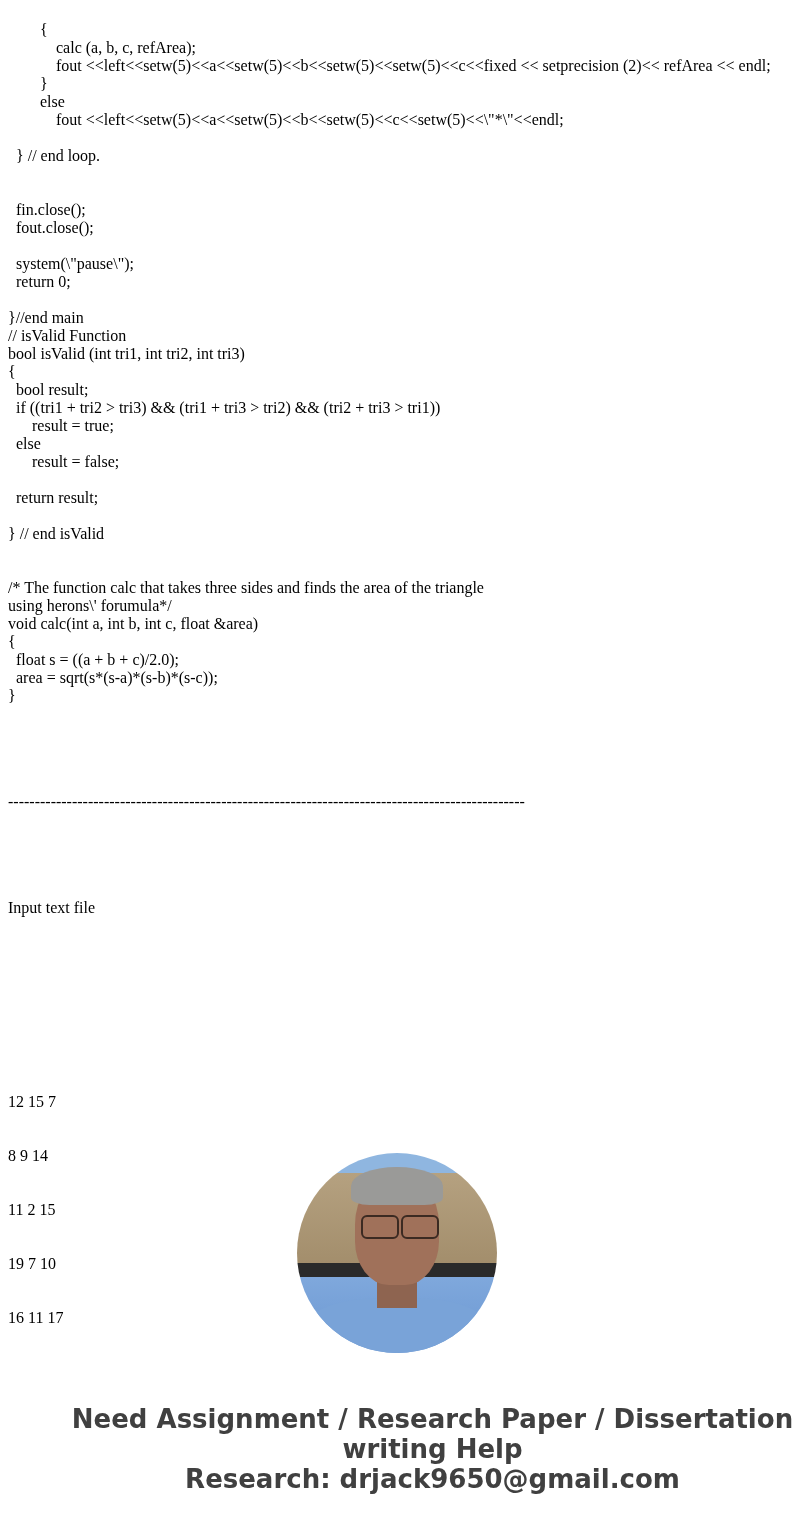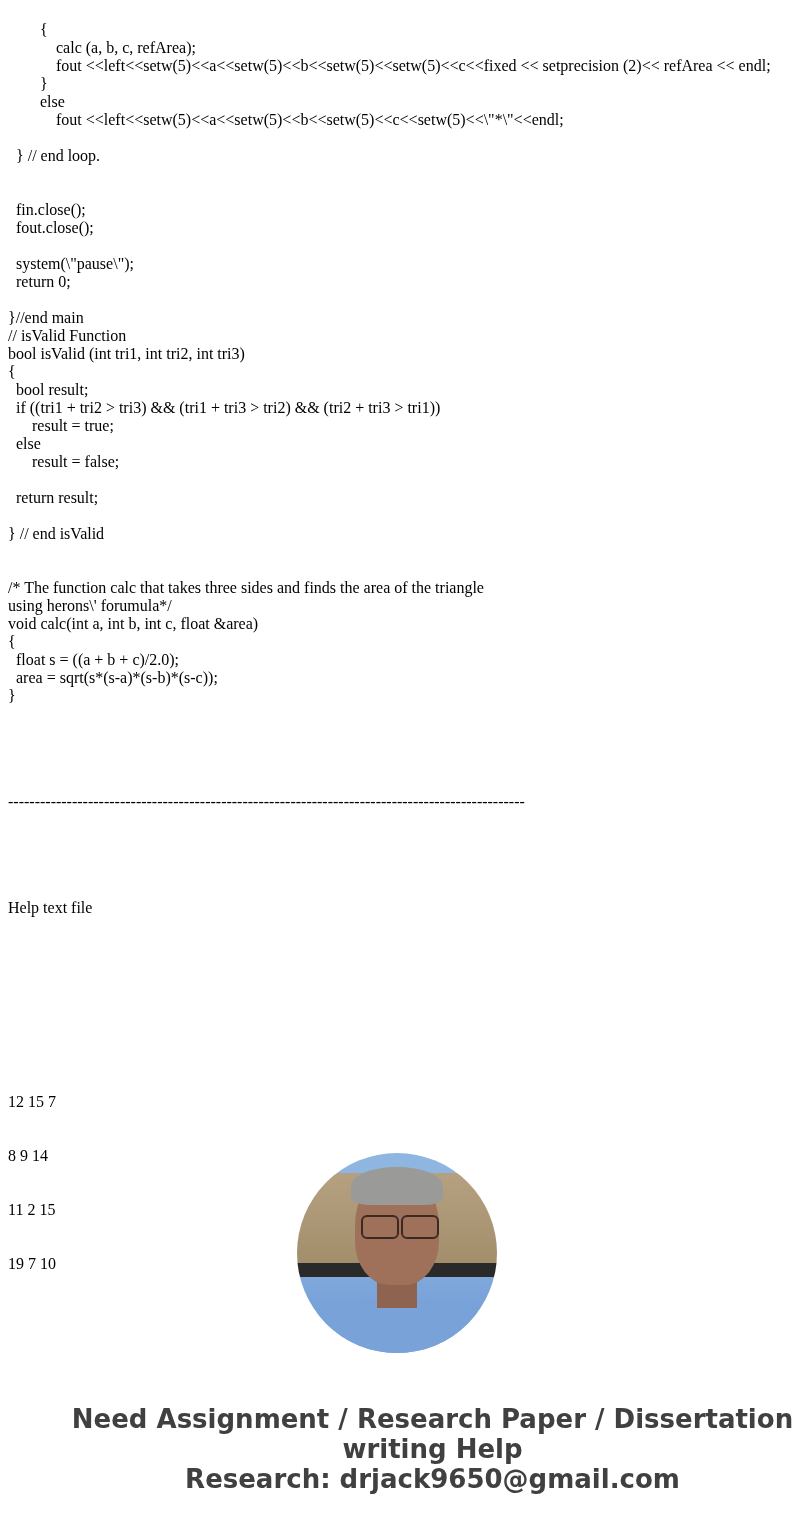--- a/index.html
+++ b/index.html
@@ -20,28 +20,29 @@
     .promo { position: absolute; left: 0; top: 1404px; width: 769px; text-align: center; font-family: "DejaVu Sans", sans-serif; font-weight: bold; font-size: 26px; line-height: 30px; color: #404040; margin-left: 48px; }
   </style>
 </head>
 <body>
 
 <div class="doc">
   <div id="code-top"><span class="line" style="padding-left: 32px;">{</span><span class="line" style="padding-left: 48px;">calc (a, b, c, refArea);</span><span class="line" style="padding-left: 48px;">fout &lt;&lt;left&lt;&lt;setw(5)&lt;&lt;a&lt;&lt;setw(5)&lt;&lt;b&lt;&lt;setw(5)&lt;&lt;setw(5)&lt;&lt;c&lt;&lt;fixed &lt;&lt; setprecision (2)&lt;&lt; refArea &lt;&lt; endl;</span><span class="line" style="padding-left: 32px;">}</span><span class="line" style="padding-left: 32px;">else</span><span class="line" style="padding-left: 48px;">fout &lt;&lt;left&lt;&lt;setw(5)&lt;&lt;a&lt;&lt;setw(5)&lt;&lt;b&lt;&lt;setw(5)&lt;&lt;c&lt;&lt;setw(5)&lt;&lt;\"*\"&lt;&lt;endl;</span><span class="line" style="padding-left: 0px;"></span><span class="line" style="padding-left: 8px;">} // end loop.</span><span class="line" style="padding-left: 0px;"></span><span class="line" style="padding-left: 0px;"></span><span class="line" style="padding-left: 8px;">fin.close();</span><span class="line" style="padding-left: 8px;">fout.close();</span><span class="line" style="padding-left: 0px;"></span><span class="line" style="padding-left: 8px;">system(\"pause\");</span><span class="line" style="padding-left: 8px;">return 0;</span><span class="line" style="padding-left: 0px;"></span><span class="line" style="padding-left: 0px;">}//end main</span><span class="line" style="padding-left: 0px;">// isValid Function</span><span class="line" style="padding-left: 0px;">bool isValid (int tri1, int tri2, int tri3)</span><span class="line" style="padding-left: 0px;">{</span><span class="line" style="padding-left: 8px;">bool result;</span><span class="line" style="padding-left: 8px;">if ((tri1 + tri2 &gt; tri3) &amp;&amp; (tri1 + tri3 &gt; tri2) &amp;&amp; (tri2 + tri3 &gt; tri1))</span><span class="line" style="padding-left: 24px;">result = true;</span><span class="line" style="padding-left: 8px;">else</span><span class="line" style="padding-left: 24px;">result = false;</span><span class="line" style="padding-left: 0px;"></span><span class="line" style="padding-left: 8px;">return result;</span><span class="line" style="padding-left: 0px;"></span><span class="line" style="padding-left: 0px;">} // end isValid</span><span class="line" style="padding-left: 0px;"></span><span class="line" style="padding-left: 0px;"></span><span class="line" style="padding-left: 0px;">/* The function calc that takes three sides and finds the area of the triangle</span><span class="line" style="padding-left: 0px;">using herons\' forumula*/</span><span class="line" style="padding-left: 0px;">void calc(int a, int b, int c, float &amp;area)</span><span class="line" style="padding-left: 0px;">{</span><span class="line" style="padding-left: 8px;">float s = ((a + b + c)/2.0);</span><span class="line" style="padding-left: 8px;">area = sqrt(s*(s-a)*(s-b)*(s-c));</span><span class="line" style="padding-left: 0px;">}</span></div>
   <span class="gap"></span>
   <span class="line">-------------------------------------------------------------------------------------------------</span>
   <span class="gap"></span>
-  <span class="line">Help text file</span>
+  <span class="line">Input text file</span>
   <span class="gap"></span>
   <span class="gap"></span>
   <div>
     <span class="line">12 15 7</span>
     <span class="line">8 9 14</span>
     <span class="line">11 2 15</span>
     <span class="line">19 7 10</span>
+    <span class="line">16 11 17</span>
   </div>
   <span class="gap"></span>
   
   
   
   
   
   
   
 </div>

